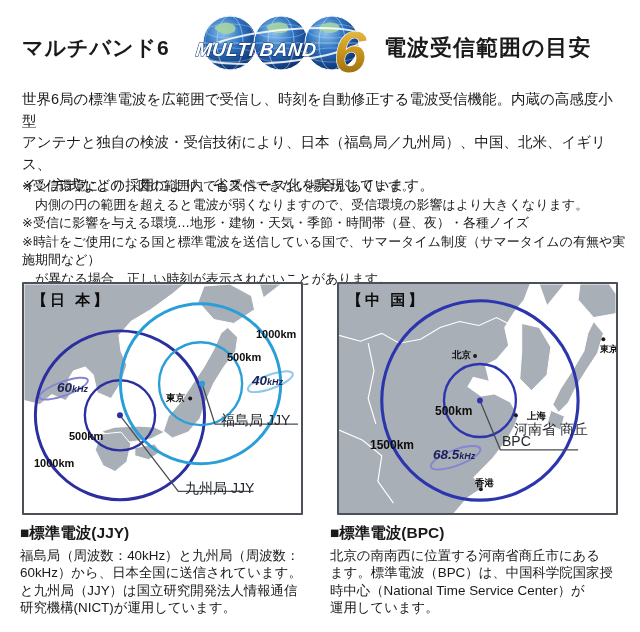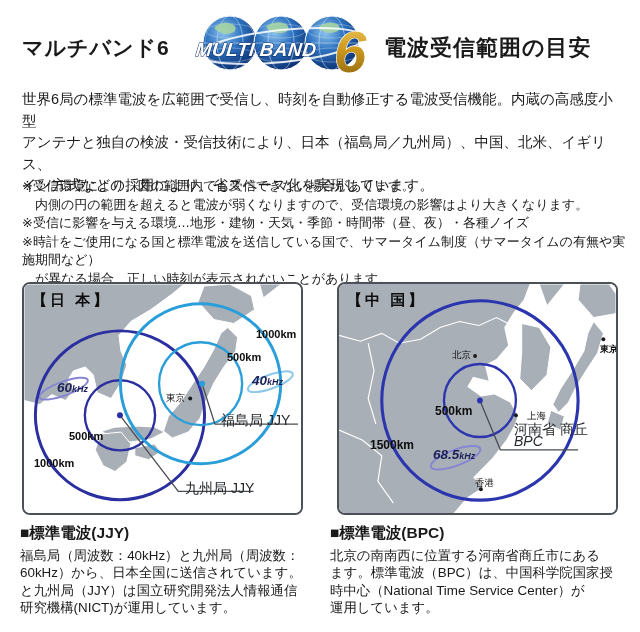--- a/index.html
+++ b/index.html
@@ -9,28 +9,28 @@
     overflow:hidden;
   }
   .abs{position:absolute;}
   .product-name{left:22px;top:34px;font-size:21px;font-weight:bold;letter-spacing:1px;}
   .page-title{left:384px;top:33px;font-size:22px;font-weight:bold;letter-spacing:1px;}
   .logo-wrap{left:192px;top:10px;width:185px;height:70px;}
   .intro{left:22px;top:89px;width:604px;font-size:14.5px;line-height:21.5px;}
   .notes{left:22px;top:177px;width:614px;font-size:13px;line-height:18.5px;}
   .map-box{
     top:282px;width:281px;height:233px;box-sizing:border-box;
-    border:2px solid #4b5157;border-radius:8px;background:#fff;overflow:hidden;
+    border:2px solid #4b5157;border-radius:1px;background:#fff;overflow:hidden;
   }
   .map-box svg{position:absolute;left:0;top:0;}
   .map-label{position:absolute;white-space:nowrap;color:#111;}
   .m-title{font-size:15px;font-weight:bold;letter-spacing:3px;color:#0d0d0d;}
   .km{font-size:11px;font-weight:bold;color:#0d0d0d;}
   .km-lg{font-size:12px;font-weight:bold;color:#0d0d0d;}
-  .city{font-size:9.5px;font-weight:normal;color:#0d0d0d;}
+  .city{font-size:9.5px;font-weight:bold;color:#0d0d0d;}
   .city-sm{font-size:9px;font-weight:bold;color:#0d0d0d;}
   .station{font-size:14px;color:#24282c;}
   .khz{font-weight:bold;color:#1b2158;font-size:13.5px;font-style:italic;}
   .khz .unit{font-size:9px;}
   .bottom-col{top:523px;width:306px;}
   .bottom-heading{font-size:15.5px;font-weight:bold;margin:0 0 3px 0;}
   .bottom-line{font-size:13.4px;line-height:17.4px;}
   .line{display:block;}
 </style>
 </head>
@@ -188,21 +188,21 @@
   </svg>
   <span class="map-label m-title" style="left:8px;top:7px;">【中 国】</span>
   <span class="map-label city" style="left:113px;top:65px;">北京</span>
   <span class="map-label city-sm" style="left:261px;top:59px;">東京</span>
   <span class="map-label city" style="left:188px;top:126px;">上海</span>
   <span class="map-label city" style="left:136px;top:193px;">香港</span>
   <span class="map-label km-lg" style="left:96px;top:120px;">500km</span>
   <span class="map-label km-lg" style="left:31px;top:154px;">1500km</span>
   <span class="map-label khz" style="left:94px;top:163px;"><span>68.5</span><span class="unit">kHz</span></span>
   <span class="map-label station" style="left:175px;top:137px;">河南省 商丘</span>
-  <span class="map-label station" style="left:175px;top:149px;font-style:italic;">BPC</span>
+  <span class="map-label station" style="left:163px;top:149px;">BPC</span>
 </div>
 
 <div class="abs bottom-col" style="left:20px;">
   <div class="bottom-heading">■標準電波(JJY)</div>
   <div class="bottom-line">
     <span class="line">福島局（周波数：40kHz）と九州局（周波数：</span>
     <span class="line">60kHz）から、日本全国に送信されています。</span>
     <span class="line">と九州局（JJY）は国立研究開発法人情報通信</span>
     <span class="line">研究機構(NICT)が運用しています。</span>
   </div>

